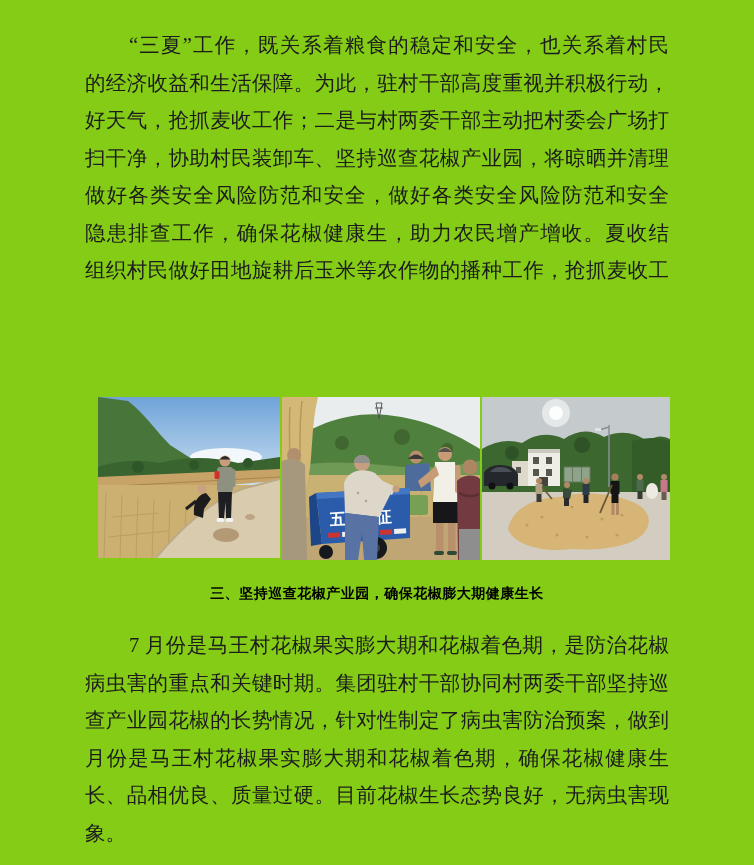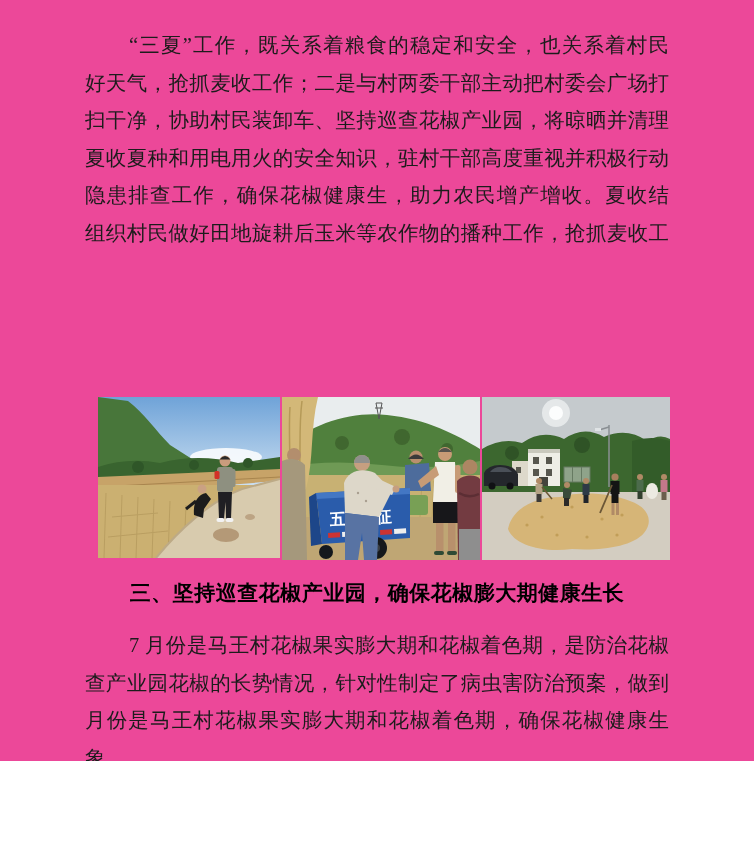--- a/index.html
+++ b/index.html
@@ -1,50 +1,51 @@
 <!DOCTYPE html>
 <html><head>
 <meta charset="utf-8">
 <style>
   html,body { margin:0; padding:0; background:#ffffff; }
   .page {
-    position:relative; width:754px; height:761px; background:#ec4899;
+    position:relative; width:754px; height:865px; background:#84cc16;
     font-family:"Liberation Serif", serif; color:#1c1c1c; overflow:hidden;
   }
   .para { position:absolute; left:85px; width:584px; }
   #para1 { top:27px; }
   #para2 { top:627px; }
   .line {
     font-size:20.5px; line-height:37.5px; height:37.5px;
     text-align:justify; text-align-last:justify;
     white-space:normal; overflow:hidden;
   }
   .line.indent { text-indent:44px; }
   .line.short  { text-align-last:left; }
   .heading {
     position:absolute; left:85px; top:577px; width:584px;
     text-align:center; font-family:"Liberation Sans", sans-serif;
-    font-weight:bold; font-size:21px; line-height:32px; letter-spacing:0.5px;
+    font-weight:bold; font-size:14px; line-height:32px; letter-spacing:0.5px;
     color:#000000;
   }
   .photo-row {
     position:absolute; left:98px; top:397px; display:flex; gap:2px;
   }
   .photo { display:block; }
 </style>
 </head>
 <body>
 
 <div class="page">
 
   <div class="para" id="para1">
     <div class="line indent">“三夏”工作，既关系着粮食的稳定和安全，也关系着村民</div>
+    <div class="line">的经济收益和生活保障。为此，驻村干部高度重视并积极行动，</div>
     <div class="line">好天气，抢抓麦收工作；二是与村两委干部主动把村委会广场打</div>
     <div class="line">扫干净，协助村民装卸车、坚持巡查花椒产业园，将晾晒并清理</div>
-    <div class="line">夏收夏种和用电用火的安全知识，驻村干部高度重视并积极行动</div>
+    <div class="line">做好各类安全风险防范和安全，做好各类安全风险防范和安全</div>
     <div class="line">隐患排查工作，确保花椒健康生，助力农民增产增收。夏收结束，</div>
     <div class="line">组织村民做好田地旋耕后玉米等农作物的播种工作，抢抓麦收工作</div>
   </div>
 
   <div class="photo-row">
 
     <svg class="photo" width="182" height="161" viewBox="0 0 182 161">
       <defs>
         <linearGradient id="p1sky" x1="0" y1="0" x2="0" y2="1">
           <stop offset="0" stop-color="#6fa3d8"></stop>
@@ -242,18 +243,20 @@
         </g>
       </g>
     </svg>
 
   </div>
 
   <div class="heading">三、坚持巡查花椒产业园，确保花椒膨大期健康生长</div>
 
   <div class="para" id="para2">
     <div class="line indent">7 月份是马王村花椒果实膨大期和花椒着色期，是防治花椒</div>
+    <div class="line">病虫害的重点和关键时期。集团驻村干部协同村两委干部坚持巡</div>
     <div class="line">查产业园花椒的长势情况，针对性制定了病虫害防治预案，做到</div>
     <div class="line">月份是马王村花椒果实膨大期和花椒着色期，确保花椒健康生</div>
+    <div class="line">长、品相优良、质量过硬。目前花椒生长态势良好，无病虫害现</div>
     <div class="line short">象。</div>
   </div>
 
 </div>
 
 </body></html>

